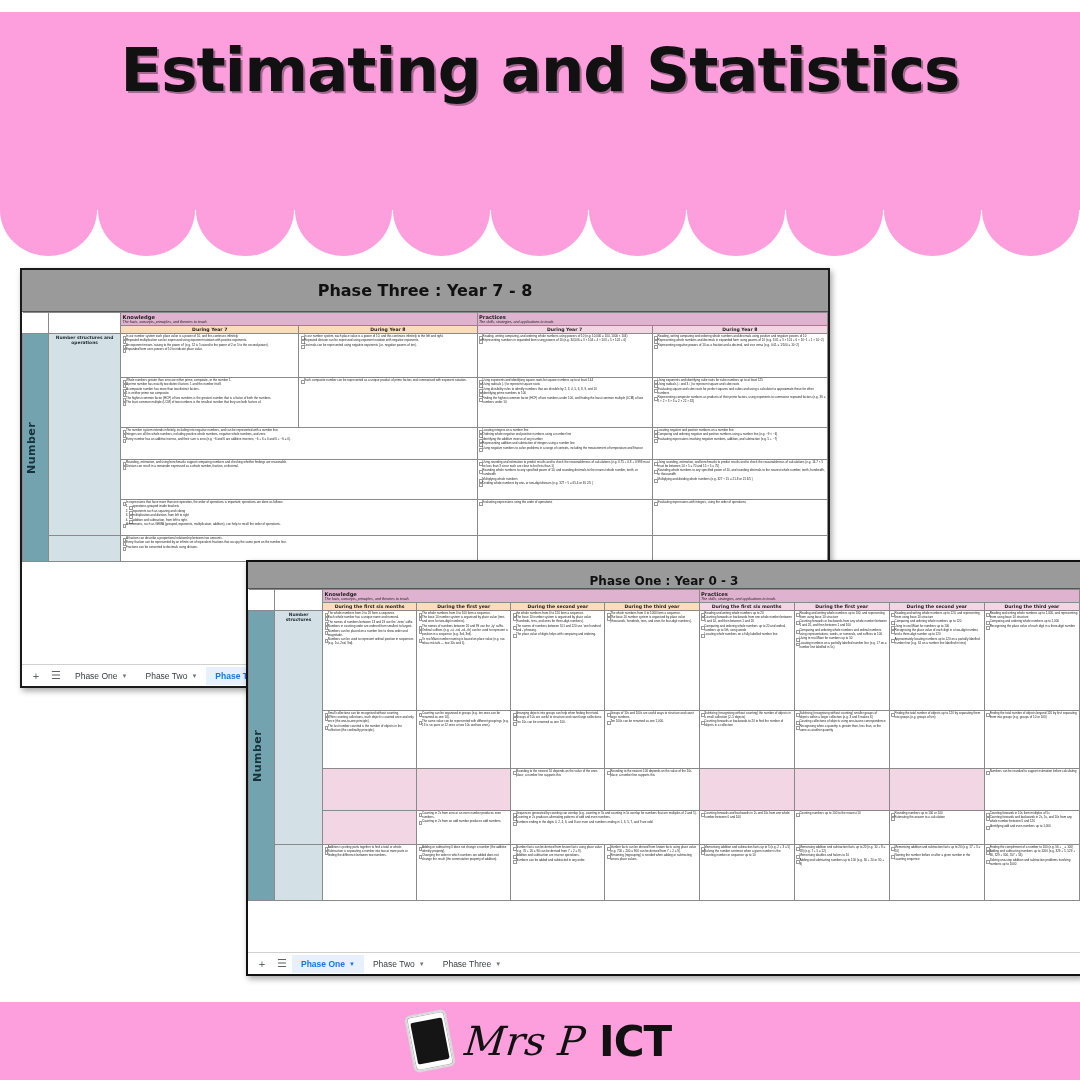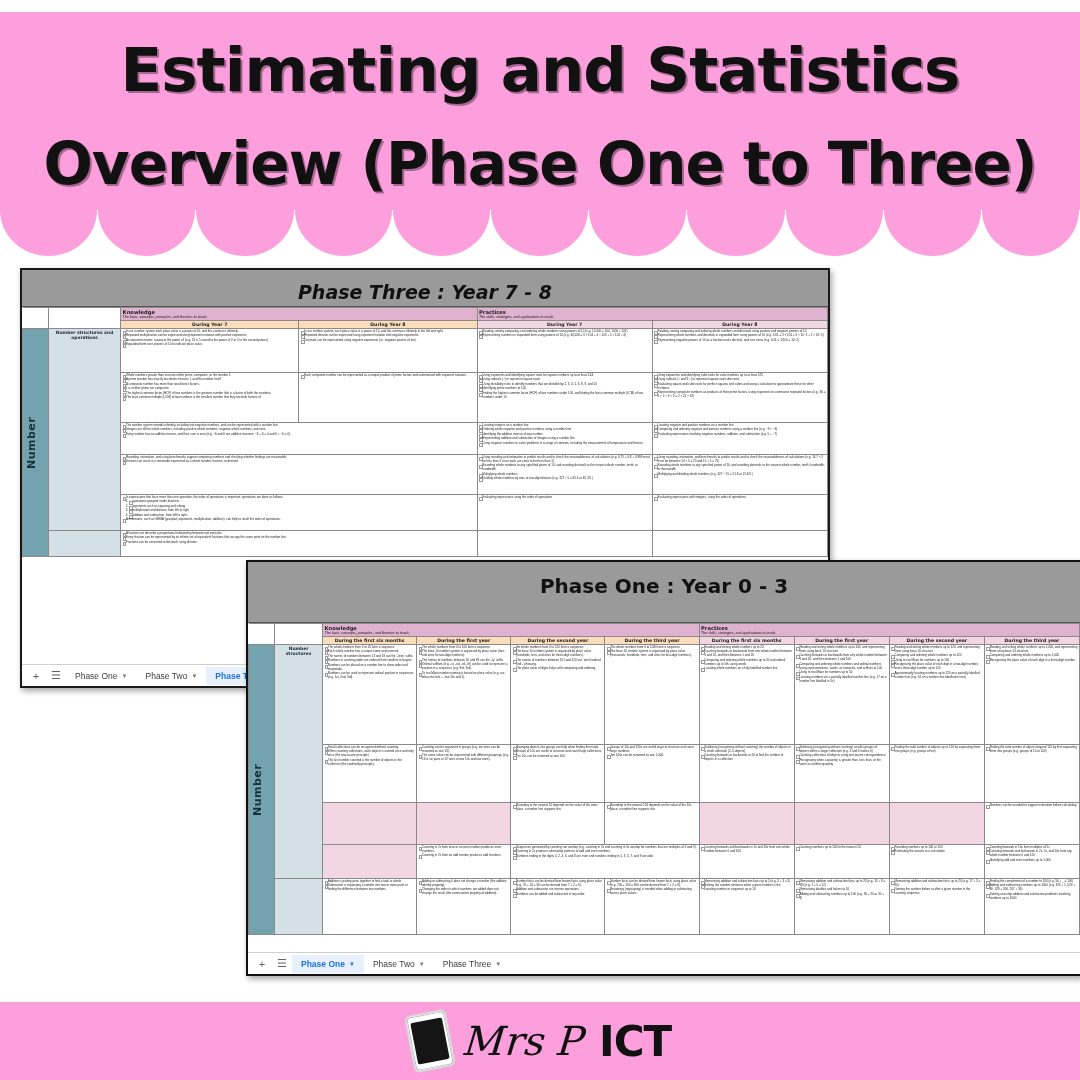--- a/index.html
+++ b/index.html
@@ -69,22 +69,22 @@
     color:#222;
   }
   #sheet-three{ left:20px; top:268px; width:810px; height:420px; z-index:8; }
   #sheet-one  { left:246px; top:560px; width:836px; height:416px; z-index:9; border-color:#111;}
 
   .sheet-title{
     background:#9a9a9a; color:#111; text-align:center;
     font-weight:700; border-bottom:1px solid #555;
     font-family:"DejaVu Sans", sans-serif;
   }
-  #sheet-three .sheet-title{ font-size:19px; padding:11px 0 3px;font-style:italic; }
-  #sheet-one   .sheet-title{ font-size:20px; padding:12px 0 24px; }
+  #sheet-three .sheet-title{ font-size:16px; padding:11px 0 11px; }
+  #sheet-one   .sheet-title{ font-size:12px; padding:12px 0 0; }
 
   .grid{ width:100%; border-collapse:collapse; table-layout:fixed; }
   .grid td, .grid th{ border:.5px solid #8a8a8a; vertical-align:top; padding:1px 1.5px; }
 
   .hdr-knowledge{ background:#dfb2cf; }
   .hdr-practices{ background:#dfb2cf; }
   .hdr-title{ font-weight:700; font-size:5.2px; display:block; font-family:"DejaVu Sans",sans-serif;}
   .hdr-sub{ font-style:italic; font-size:3.6px; display:block; }
   .sub-k{ background:#fbdcbb; text-align:center; font-weight:700; font-size:4.6px; padding:2.5px 0; font-family:"DejaVu Sans",sans-serif;}
   .sub-p{ background:#f2d6e3; text-align:center; font-weight:700; font-size:4.6px; padding:2.5px 0; font-family:"DejaVu Sans",sans-serif;}
@@ -136,21 +136,20 @@
     <div class="scallop"></div>
     <div class="scallop"></div>
   <div class="scallop"></div>
     <div class="scallop"></div>
     <div class="scallop"></div>
   <div class="scallop"></div>
     <div class="scallop"></div>
 </div>
 <div id="banner-title">
   <span>Estimating and Statistics</span>
-  <span class="l2">Overview (Phase One to Three)</span>
 </div>
 
 <div class="sheet" id="sheet-three">
   <div class="sheet-title">Phase Three : Year 7 - 8</div>
 
   <table class="grid">
     <colgroup>
       <col style="width:26px">
         <col style="width:72px">
       <col style="width:178px">

